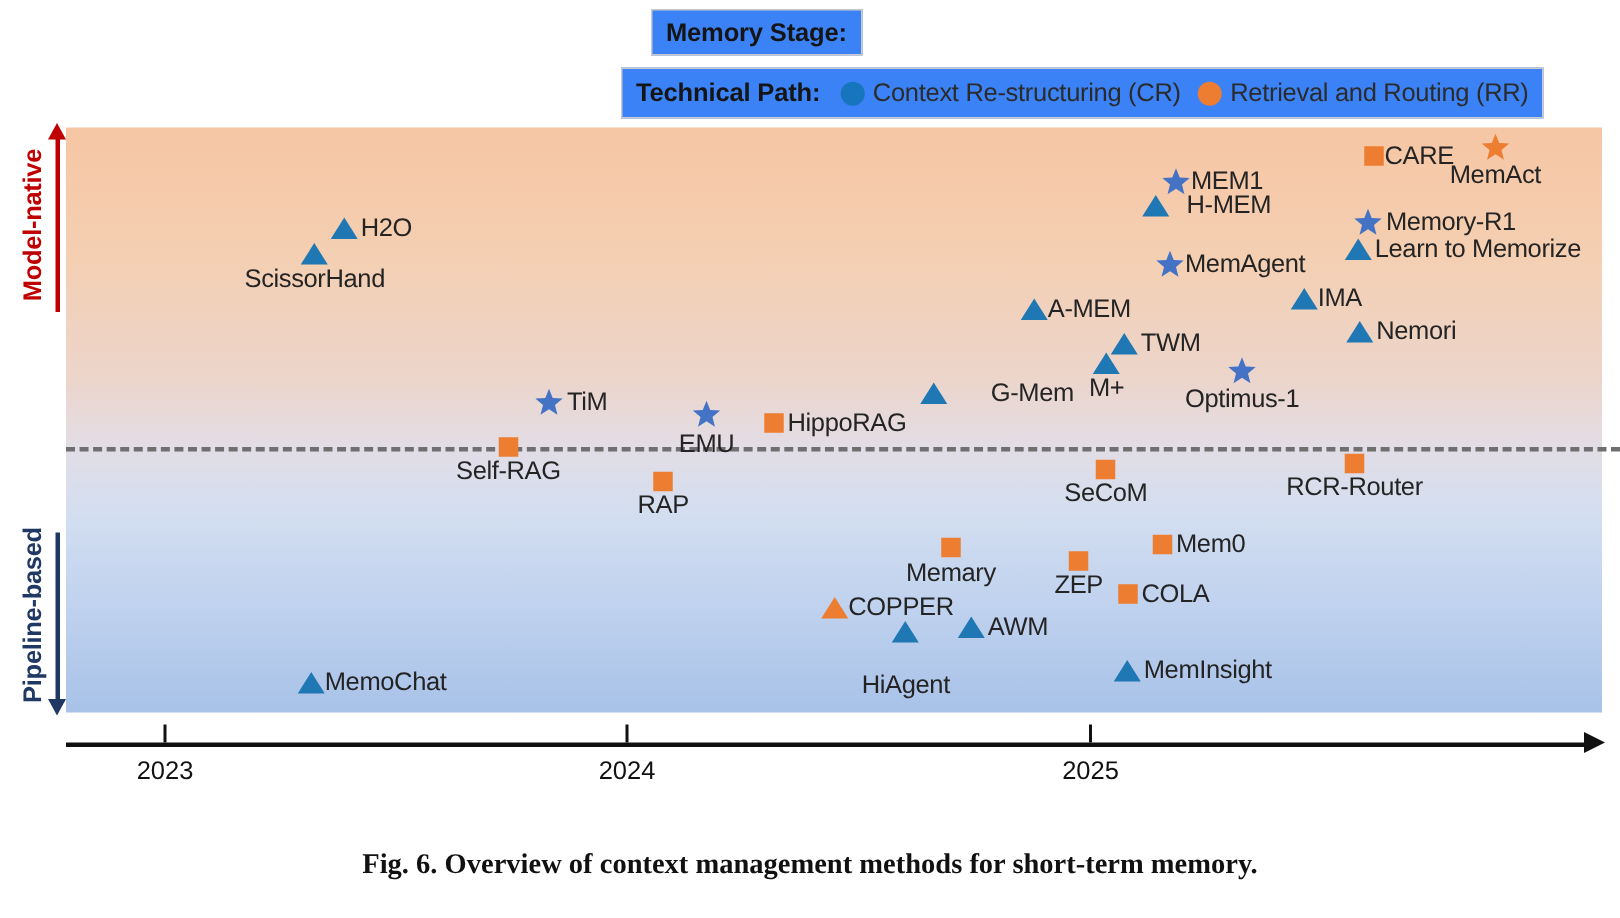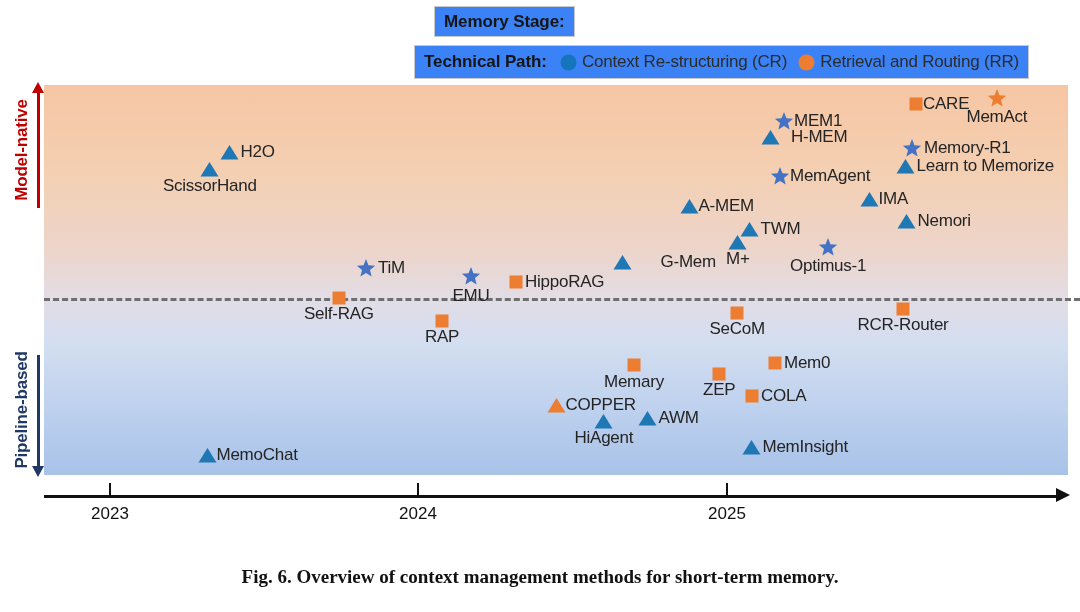--- a/index.html
+++ b/index.html
@@ -255,21 +255,21 @@
       <rect x="0.5" y="0.5" width="13" height="13" fill="#ED7D31"></rect>
         </svg>
         <span class="nm">Memary</span>
       </div>
       <div class="pt left" style="left: 546.5px; top: 395px;">
         <svg class="glyph" width="19" height="16" viewBox="0 0 19 16">
       <polygon points="9.5,1 18.5,15.4 0.5,15.4" fill="#ED7D31"></polygon>
         </svg>
         <span class="nm">COPPER</span>
       </div>
-      <div class="pt below" style="left: 574.5px; top: 413px;">
+      <div class="pt below" style="left: 574.5px; top: 413px; gap: 19px;">
         <svg class="glyph" width="19" height="16" viewBox="0 0 19 16">
       <polygon points="9.5,1 18.5,15.4 0.5,15.4" fill="#1F77B4"></polygon>
         </svg>
         <span class="nm">HiAgent</span>
       </div>
       <div class="pt right" style="left: 637.5px; top: 408px;">
         <svg class="glyph" width="19" height="16" viewBox="0 0 19 16">
       <polygon points="9.5,1 18.5,15.4 0.5,15.4" fill="#1F77B4"></polygon>
         </svg>
         <span class="nm">AWM</span>

